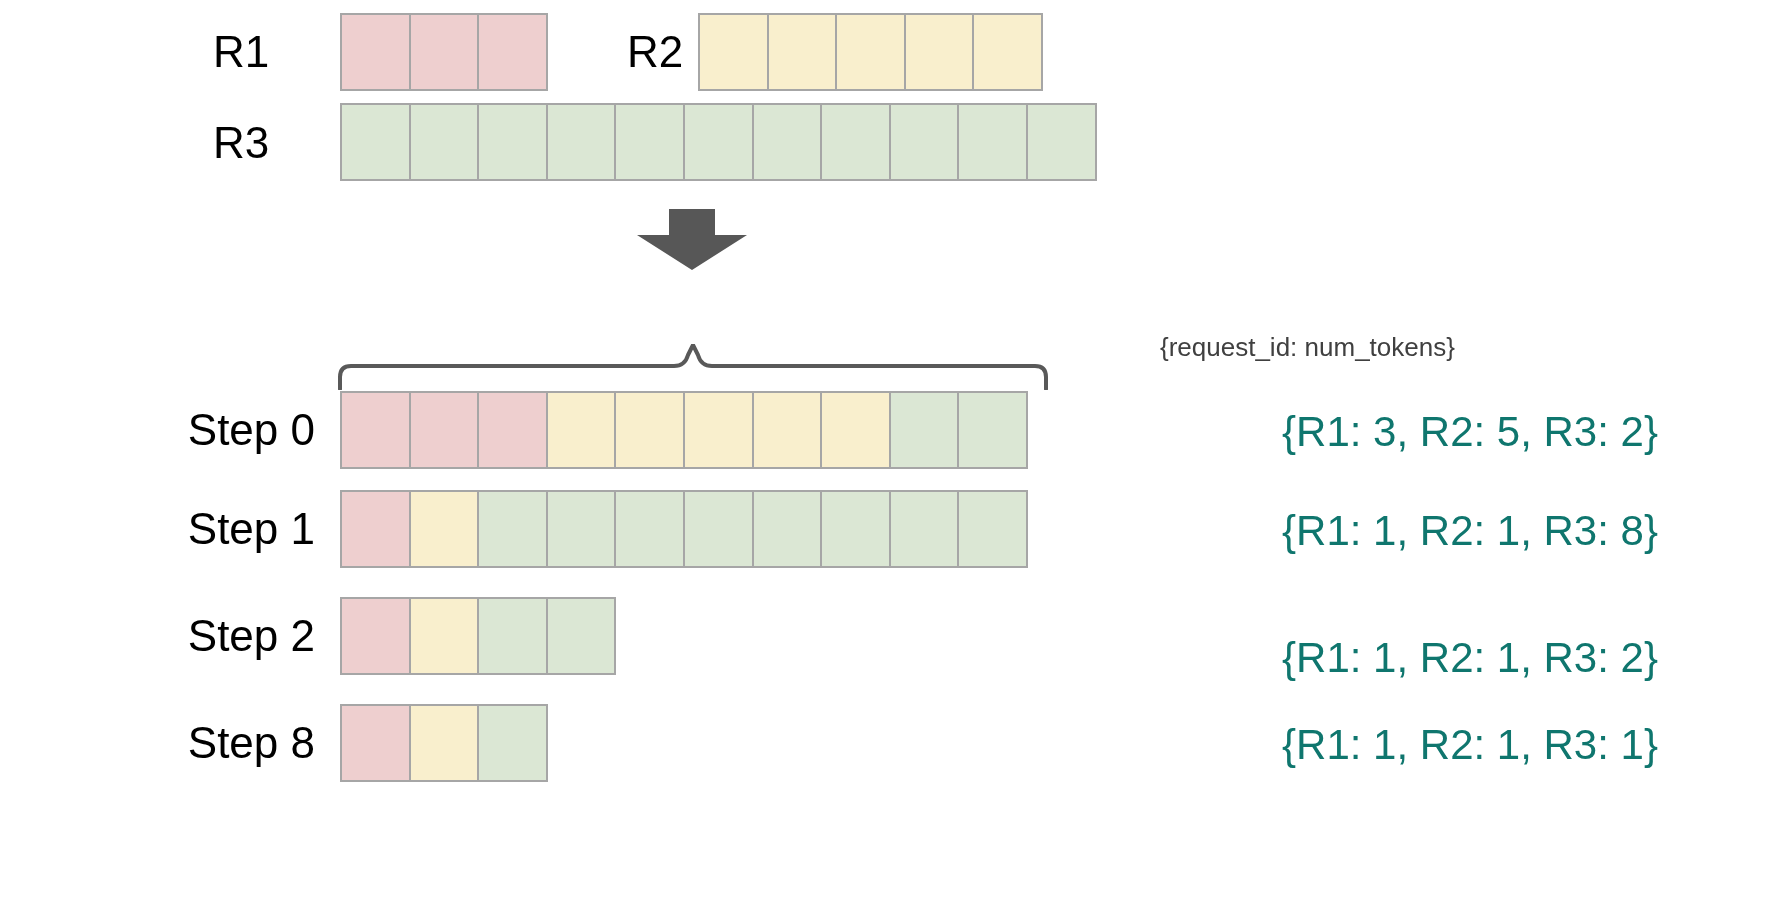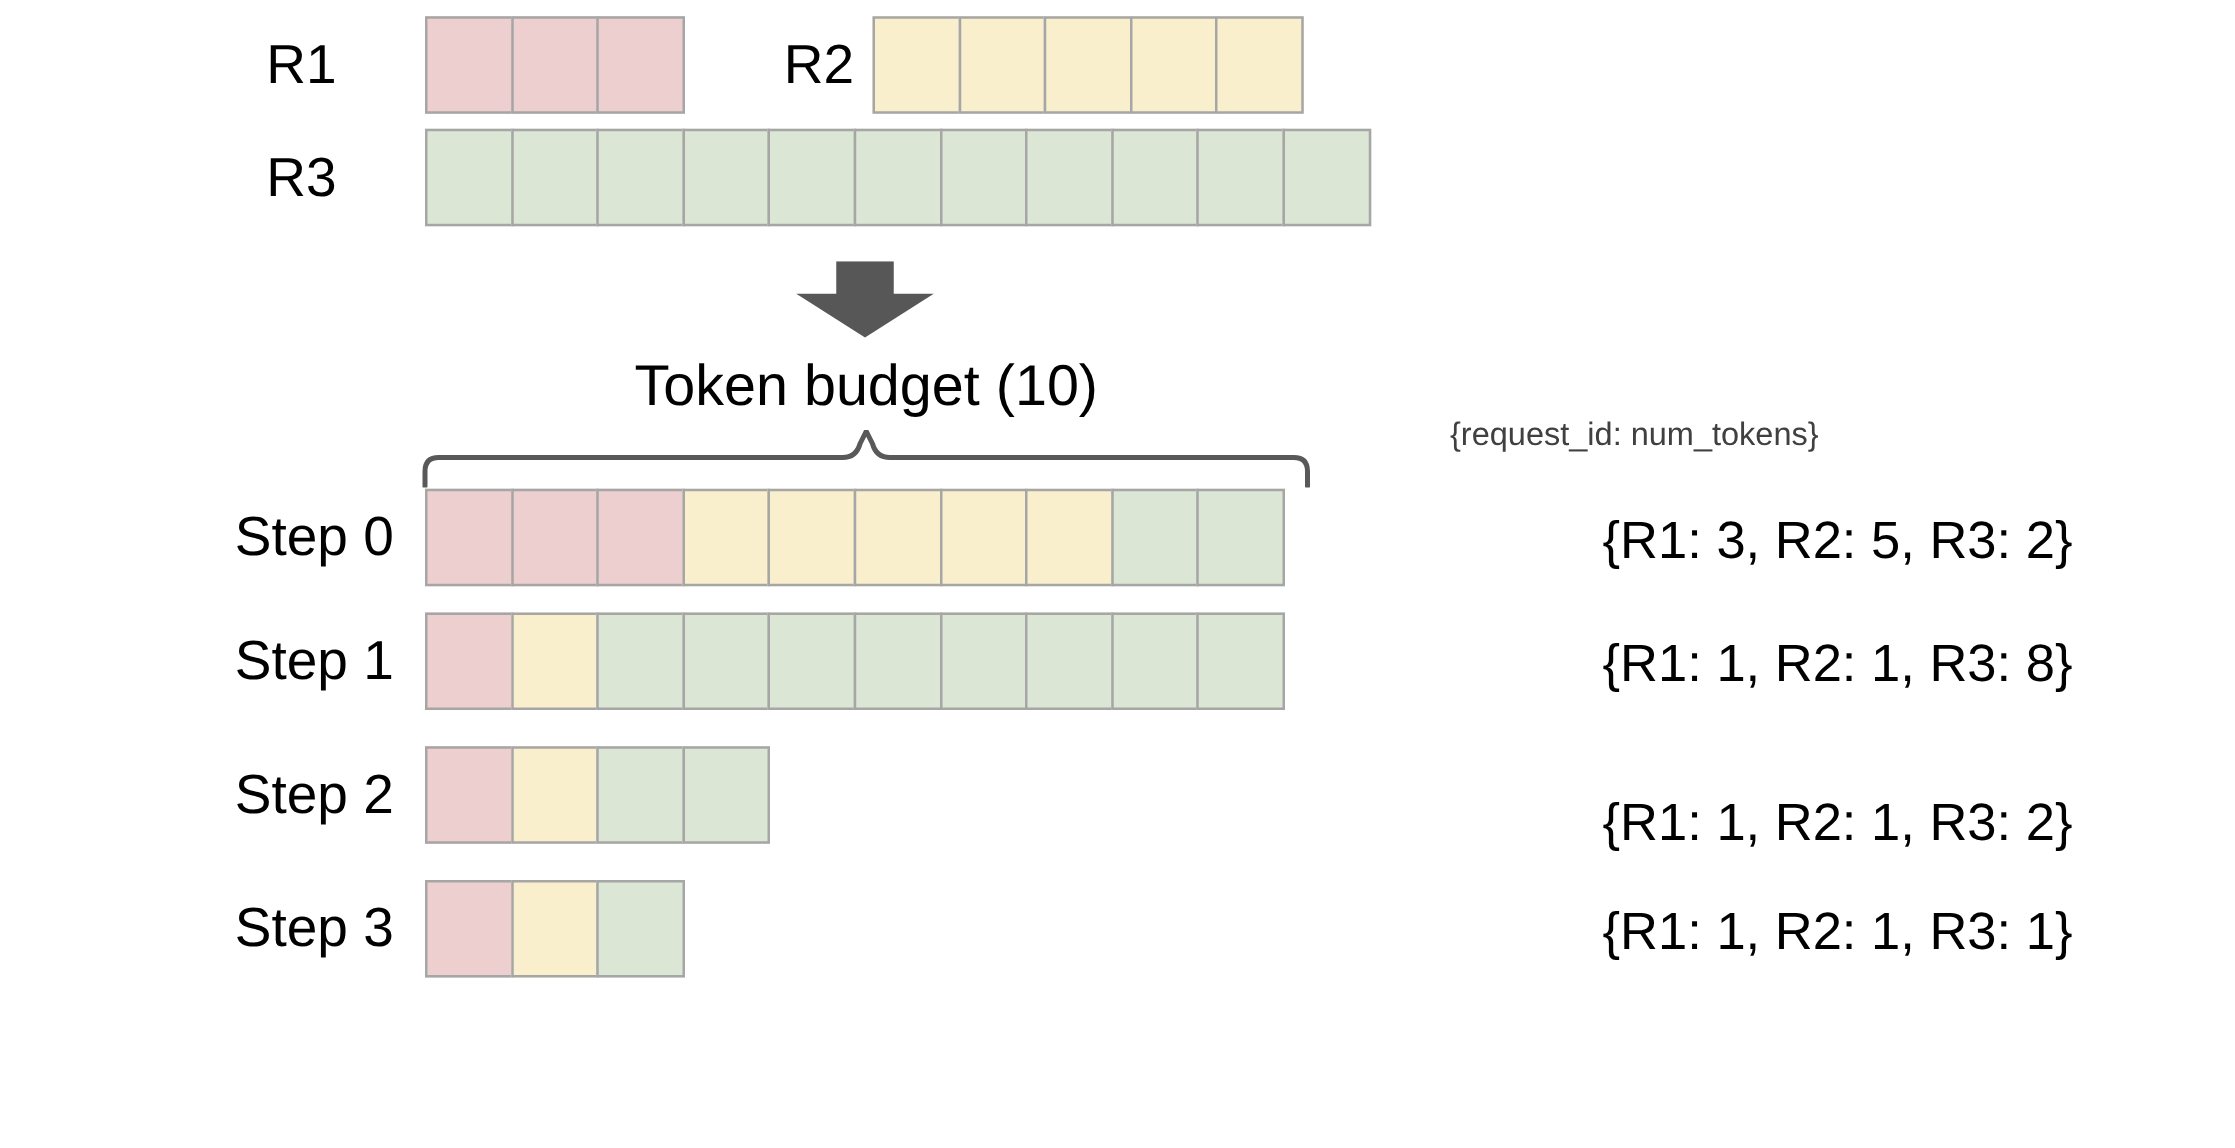--- a/index.html
+++ b/index.html
@@ -60,21 +60,21 @@
     font-size: 26px;
     line-height: 1;
     white-space: nowrap;
     color: #404040;
     text-align: left;
   }
   .out-row {
     font-size: 42px;
     line-height: 1;
     white-space: nowrap;
-    color: #000000;
+    color: #0f766e;
     text-align: center;
   }
 
   
   .strip {
     display: flex;
     flex-direction: row;
     box-sizing: border-box;
   }
   .cell {
@@ -135,21 +135,20 @@
       <div class="cell r3" style="width: 70.6px; height: 100%;"></div>
       <div class="cell r3" style="width: 70.6px; height: 100%;"></div>
     </div>
 
   <div class="arrow-wrap" style="left:636px; top:209px;">
     <svg width="112" height="62" viewBox="0 0 112 62">
       <polygon points="33,0 79,0 79,26 111,26 56,61 1,26 33,26" fill="#575757"></polygon>
     </svg>
   </div>
 
-  <div class="abs title-budget" style="left:343px; top:285px; width:700px;">Token  budget (10)</div>
 
   <div class="brace-wrap" style="left:336px; top:344px;">
     <svg width="714" height="46" viewBox="0 0 714 46" preserveAspectRatio="none">
       <path d="M4,45 L4,33 Q4,22 15,22 L338,22 Q349,22 352,11 L357,1 L362,11 Q365,22 376,22 L699,22 Q710,22 710,33 L710,45" fill="none" stroke="#595959" stroke-width="4" stroke-linecap="round" stroke-linejoin="round"></path>
     </svg>
   </div>
 
 
   <div class="abs subtitle-sched" style="left:1160px; top:334px; width:620px;">{request_id: num_tokens}</div>
 
@@ -183,21 +182,21 @@
       </div>
       <div class="abs out-row" style="left: 1160px; top: 510px; width: 620px;">{R1: 1, R2: 1, R3: 8}</div>
       <div class="abs label-step" style="left: 60px; top: 614px; width: 255px;">Step 2</div>
       <div class="abs strip" style="left: 340px; top: 597px; height: 78px;">
         <div class="cell r1" style="width: 70.6px; height: 100%;"></div>
         <div class="cell r2" style="width: 70.6px; height: 100%;"></div>
         <div class="cell r3" style="width: 70.6px; height: 100%;"></div>
         <div class="cell r3" style="width: 70.6px; height: 100%;"></div>
       </div>
       <div class="abs out-row" style="left: 1160px; top: 637px; width: 620px;">{R1: 1, R2: 1, R3: 2}</div>
-      <div class="abs label-step" style="left: 60px; top: 721px; width: 255px;">Step 3</div>
+      <div class="abs label-step" style="left: 60px; top: 721px; width: 255px;">Step 8</div>
       <div class="abs strip" style="left: 340px; top: 704px; height: 78px;">
         <div class="cell r1" style="width: 70.6px; height: 100%;"></div>
         <div class="cell r2" style="width: 70.6px; height: 100%;"></div>
         <div class="cell r3" style="width: 70.6px; height: 100%;"></div>
       </div>
       <div class="abs out-row" style="left: 1160px; top: 724px; width: 620px;">{R1: 1, R2: 1, R3: 1}</div>
     </div>
 
 </div>
 

